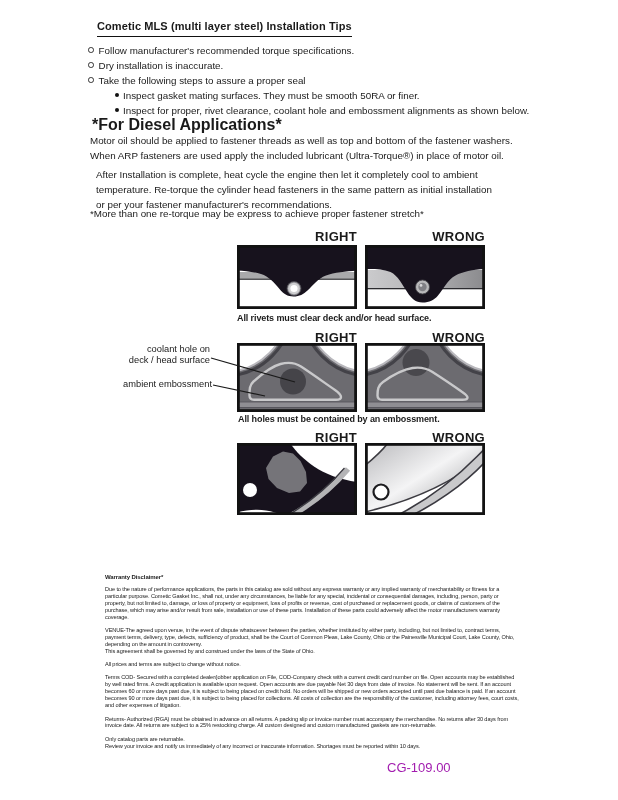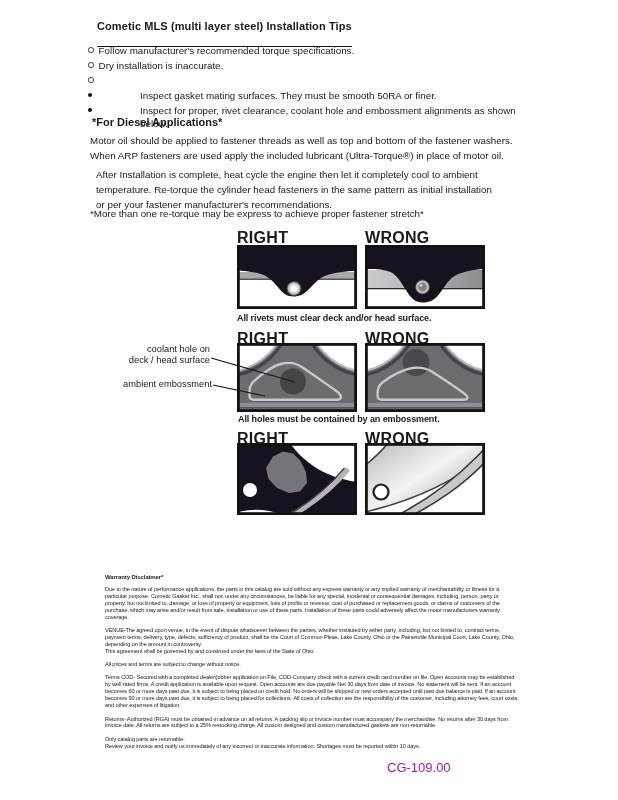--- a/index.html
+++ b/index.html
@@ -5,36 +5,36 @@
   html,body{margin:0;padding:0;background:#e8e8e8;}
   .page{
     position:relative;width:618px;height:800px;background:#ffffff;
     font-family:"Liberation Sans","DejaVu Sans",sans-serif;color:#1a1a1a;
     overflow:hidden;margin:0 auto;
   }
   .abs{position:absolute;}
   
   .title{
     left:97px;top:20px;font-size:11px;font-weight:bold;
-    border-bottom:1.6px solid #111;padding-bottom:14px;letter-spacing:.1px;
+    border-bottom:1.6px solid #111;padding-bottom:4px;letter-spacing:.1px;
   }
   
   .intro{left:88px;top:44px;width:445px;font-size:9.8px;}
   .b-row{display:flex;align-items:flex-start;height:15px;line-height:13px;}
-  .b-row.sub{gap:44px;}
+  .b-row.sub{margin-left:27px;}
   .ring{flex:0 0 auto;width:3.6px;height:3.6px;border:1.1px solid #333;border-radius:50%;margin:3.2px 5px 0 0;}
   .dot{flex:0 0 auto;width:4px;height:4px;background:#111;border-radius:50%;margin:3.6px 4px 0 0;}
   
-  .diesel-h{left:92px;top:116px;font-size:11px;font-weight:bold;}
+  .diesel-h{left:92px;top:116px;font-size:16px;font-weight:bold;}
   .body-p{font-size:9.8px;line-height:15px;white-space:pre-line;width:450px;}
   .p1{left:90px;top:133px;}
   .p2{left:96px;top:167px;}
   .note{left:90px;top:208px;font-size:9.8px;}
   
-  .dg-label{width:120px;text-align:left;font-size:16px;font-weight:bold;letter-spacing:.3px;}
+  .dg-label{width:120px;text-align:right;font-size:13px;font-weight:bold;letter-spacing:.3px;}
   .dg-box{width:120px;}
   .dg-box svg{display:block;}
   .caption{font-size:9px;font-weight:bold;letter-spacing:-.1px;white-space:pre-line;line-height:11.5px;}
   .ann{font-size:9.3px;line-height:10.5px;text-align:right;white-space:pre-line;}
   
   .legal{left:105px;top:574px;width:414px;font-size:5.6px;line-height:6.9px;color:#222;letter-spacing:-.1px;}
   .legal .lh{font-size:6px;font-weight:bold;margin:0 0 5px 0;}
   .legal p{margin:0 0 6.5px 0;white-space:pre-line;}
   
   .footer{left:387px;top:760px;font-size:13px;color:#a21caf;}
@@ -50,20 +50,21 @@
     <div class="b-row">
       <span class="ring"></span>
       <span>Follow manufacturer's recommended torque specifications.</span>
     </div>
     <div class="b-row">
       <span class="ring"></span>
       <span>Dry installation is inaccurate.</span>
     </div>
     <div class="b-row">
       <span class="ring"></span>
+      <span>Take the following steps to assure a proper seal</span>
     </div>
     <div class="b-row sub">
       <span class="dot"></span>
       <span>Inspect gasket mating surfaces.  They must be smooth 50RA or finer.</span>
     </div>
     <div class="b-row sub">
       <span class="dot"></span>
       <span>Inspect for proper, rivet clearance, coolant hole and embossment alignments as shown below.</span>
     </div>
   </div>

